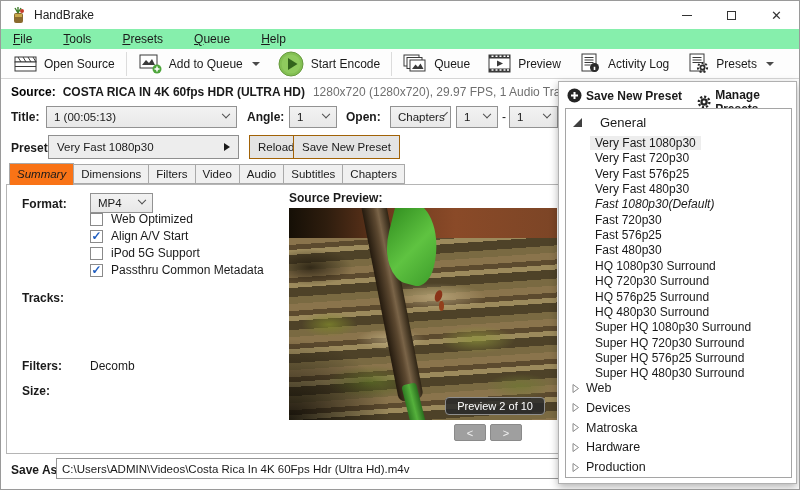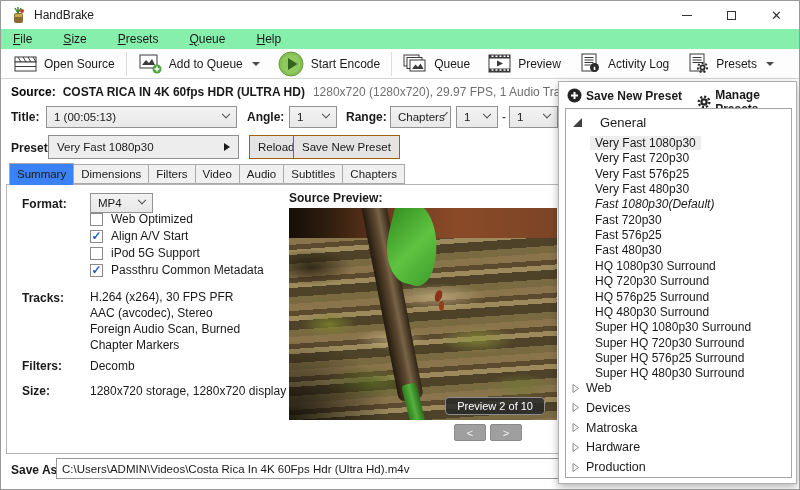--- a/index.html
+++ b/index.html
@@ -40,21 +40,21 @@
   .btn { position:absolute; height:24px; background:#e4e4e4; border:1px solid #a16207; display:flex; align-items:center; justify-content:center; padding:0 8px; font-size:11.5px; }
   .row-lbl { position:absolute; font-weight:bold; font-size:12px; }
 
   .preset-combo { position:absolute; left:47px; top:134px; width:191px; height:24px; background:#ededed; border:1px solid #8f8f8f; display:flex; align-items:center; padding:0 8px; font-size:11.5px; }
   .preset-arrow { margin-left:auto; width:0; height:0; border-top:4px solid transparent; border-bottom:4px solid transparent; border-left:6px solid #1a1a1a; }
 
   
   .tabs { position:absolute; left:8px; top:163px; display:flex; z-index:3; }
   .tab { height:20px; padding:3px 7px 0 7px; font-size:11.5px; background:#f0f0f0; border:1px solid #a9a9a9; margin-left:-1px; }
   .tab:first-child { margin-left:0; }
-  .tab.active { background:#3b82f6; height:22px; border-bottom:none; position:relative; top:-1px; padding-top:4px; }
+  .tab.active { background:#f97316; height:22px; border-bottom:none; position:relative; top:-1px; padding-top:4px;font-style:italic; }
 
   
   .content-box { position:absolute; left:5px; top:183px; width:790px; height:270px; border:1px solid #b5b5b5; background:#fff; z-index:1; }
   .cb-row { position:absolute; left:83px; display:flex; align-items:center; height:14px; }
   .cbox { width:13px; height:13px; background:#fff; border:1px solid #8a8a8a; display:flex; align-items:center; justify-content:center; font-size:12px; font-weight:bold; color:#1f5dbf; line-height:11px; }
   .cb-label { margin-left:8px; font-size:12px; }
   .track-line { font-size:12px; line-height:16px; }
 
   
   .pv { position:absolute; left:282px; top:23px; width:268px; height:212px; overflow:hidden; background:#6e5a3a; }
@@ -113,21 +113,21 @@
           <span class="max-glyph"></span>
         </div>
       <div class="win-btn">
           <span class="close-glyph">✕</span>
         </div>
     </div>
   </div>
 
   <div class="menubar">
       <span class="menu-item">File</span>
-      <span class="menu-item">Size</span>
+      <span class="menu-item">Tools</span>
       <span class="menu-item">Presets</span>
       <span class="menu-item">Queue</span>
       <span class="menu-item">Help</span>
     </div>
 
   <div class="toolbar">
     <div class="tb-btn">
       <svg width="23" height="20" viewBox="0 0 23 20">
         <rect x="1" y="3" width="21" height="5" fill="#fff" stroke="#3a3a3a"></rect>
         <path d="M4 3l3 5M9 3l3 5M14 3l3 5M19 3l3 5" stroke="#3a3a3a" fill="none"></path>
@@ -206,21 +206,21 @@
   <span class="row-lbl" style="left:10px; top:109px;">Title:</span>
   <div class="combo" style="left:45px; top:105px; width:191px;">
     <span>1 (00:05:13)</span>
       <span class="chev"></span>
   </div>
   <span class="row-lbl" style="left:246px; top:109px;">Angle:</span>
   <div class="combo" style="left:288px; top:105px; width:48px;">
     <span>1</span>
       <span class="chev"></span>
   </div>
-  <span class="row-lbl" style="left:345px; top:109px;">Range:</span>
+  <span class="row-lbl" style="left:345px; top:109px;">Open:</span>
   <div class="combo" style="left:389px; top:105px; width:61px;">
     <span>Chapters</span>
       <span class="chev"></span>
   </div>
   <div class="combo" style="left:455px; top:105px; width:42px;">
     <span>1</span>
       <span class="chev"></span>
   </div>
   <span style="position:absolute; left:501px; top:109px;">-</span>
   <div class="combo" style="left:508px; top:105px; width:49px;">
@@ -265,32 +265,25 @@
           <span class="cbox"></span>
           <span class="cb-label">iPod 5G Support</span>
         </div>
         <div class="cb-row" style="top: 78px;">
           <span class="cbox">✓</span>
           <span class="cb-label">Passthru Common Metadata</span>
         </div>
       </div>
 
     <span class="row-lbl" style="left:15px; top:106px;">Tracks:</span>
-    <div id="tracks-container" style="position:absolute; left:83px; top:104px;">
-        <div class="track-line">H.264 (x264), 30 FPS PFR</div>
-        <div class="track-line">AAC (avcodec), Stereo</div>
-        <div class="track-line">Foreign Audio Scan, Burned</div>
-        <div class="track-line">Chapter Markers</div>
-      </div>
 
     <span class="row-lbl" style="left:15px; top:174px;">Filters:</span>
     <span style="position:absolute; left:83px; top:174px;">Decomb</span>
 
     <span class="row-lbl" style="left:15px; top:199px;">Size:</span>
-    <span style="position:absolute; left:83px; top:199px;">1280x720 storage, 1280x720 display</span>
 
     <span class="row-lbl" style="left:282px; top:6px;">Source Preview:</span>
     <div class="pv">
       <div class="pv-top"></div>
       <div class="pv-bark"></div>
       <div class="pv-moss"></div>
       <div class="pv-twig"></div>
       <div class="pv-leaf"></div>
       <div class="pv-ant"></div>
       <div class="pv-stem"></div>

